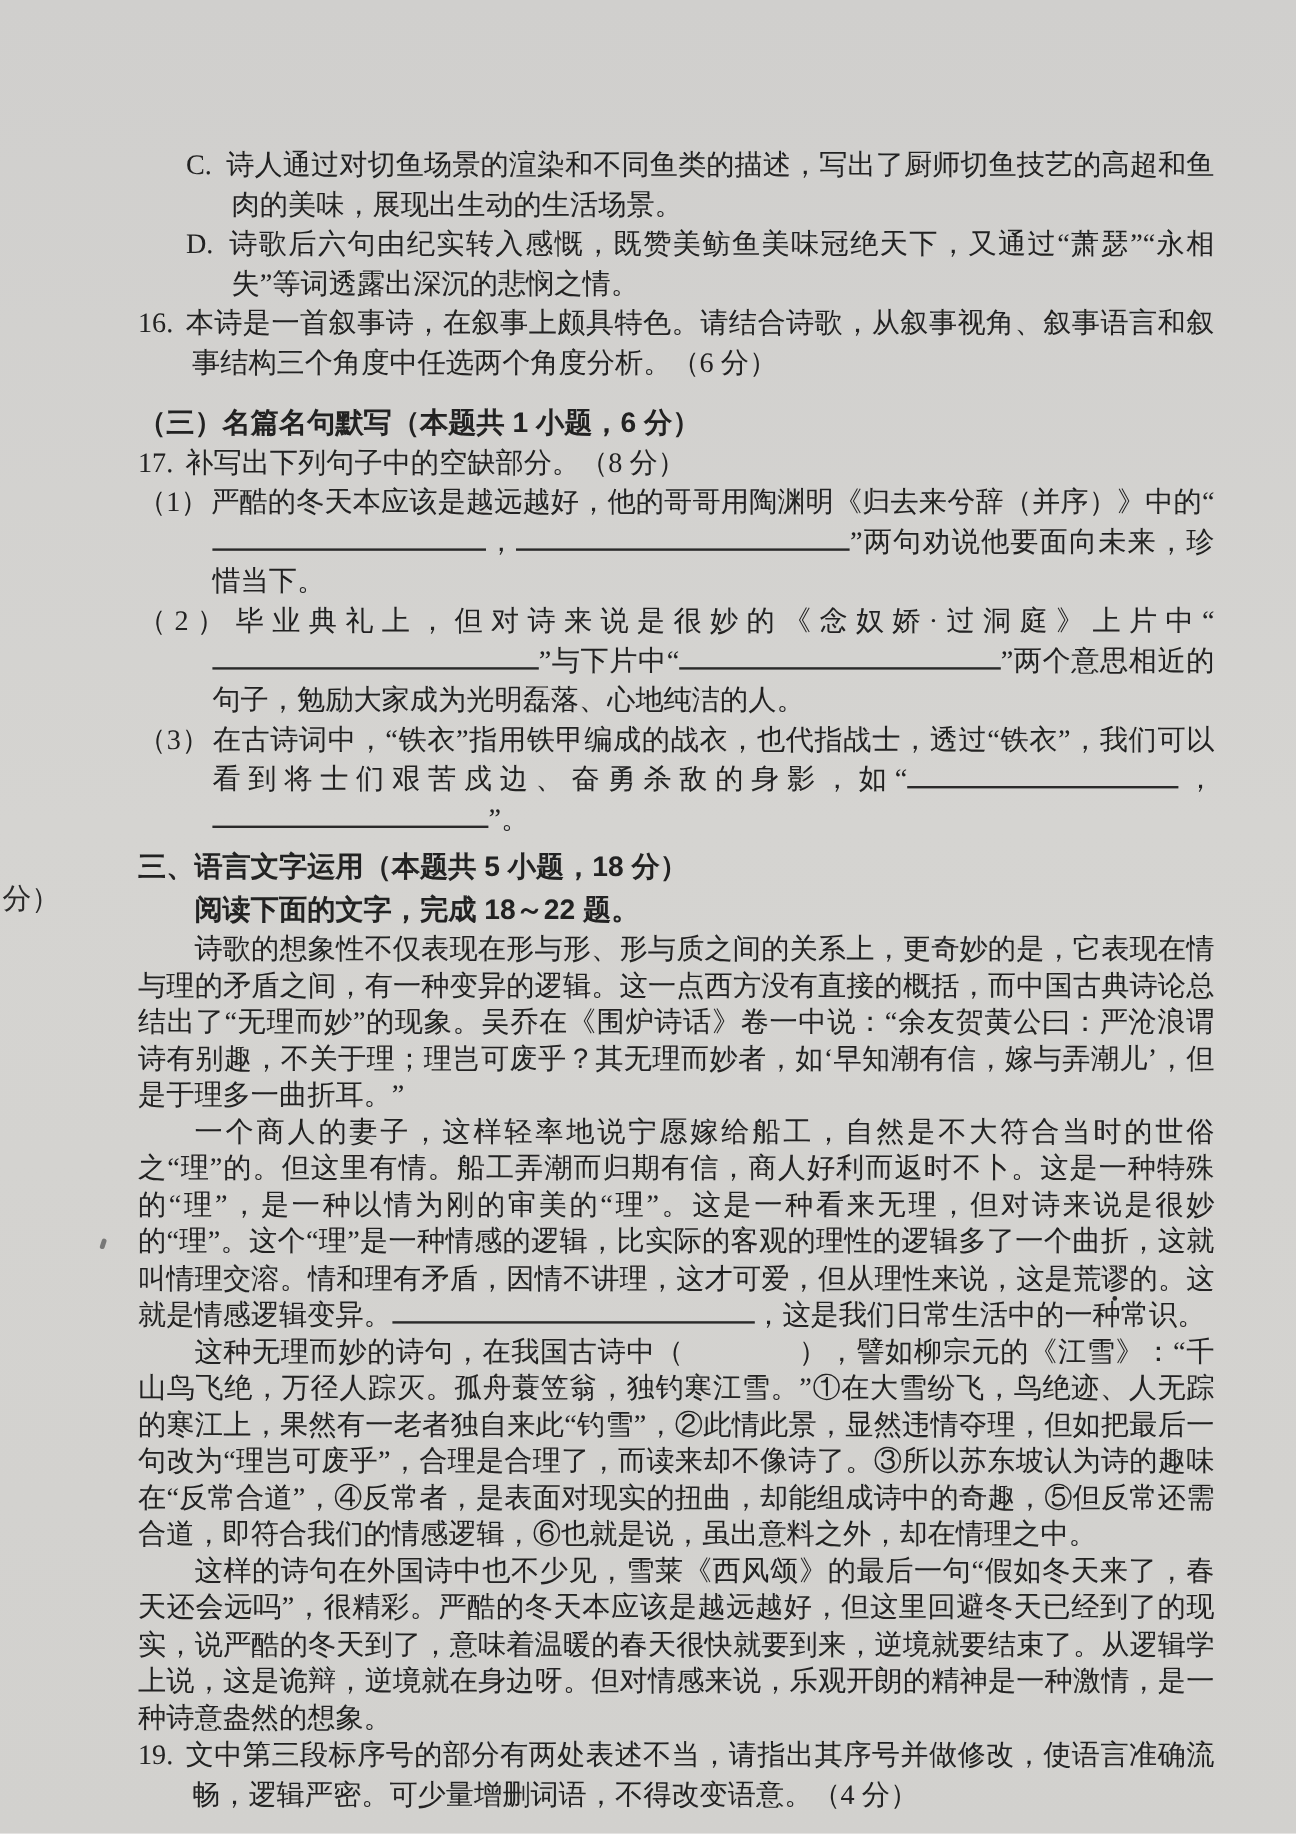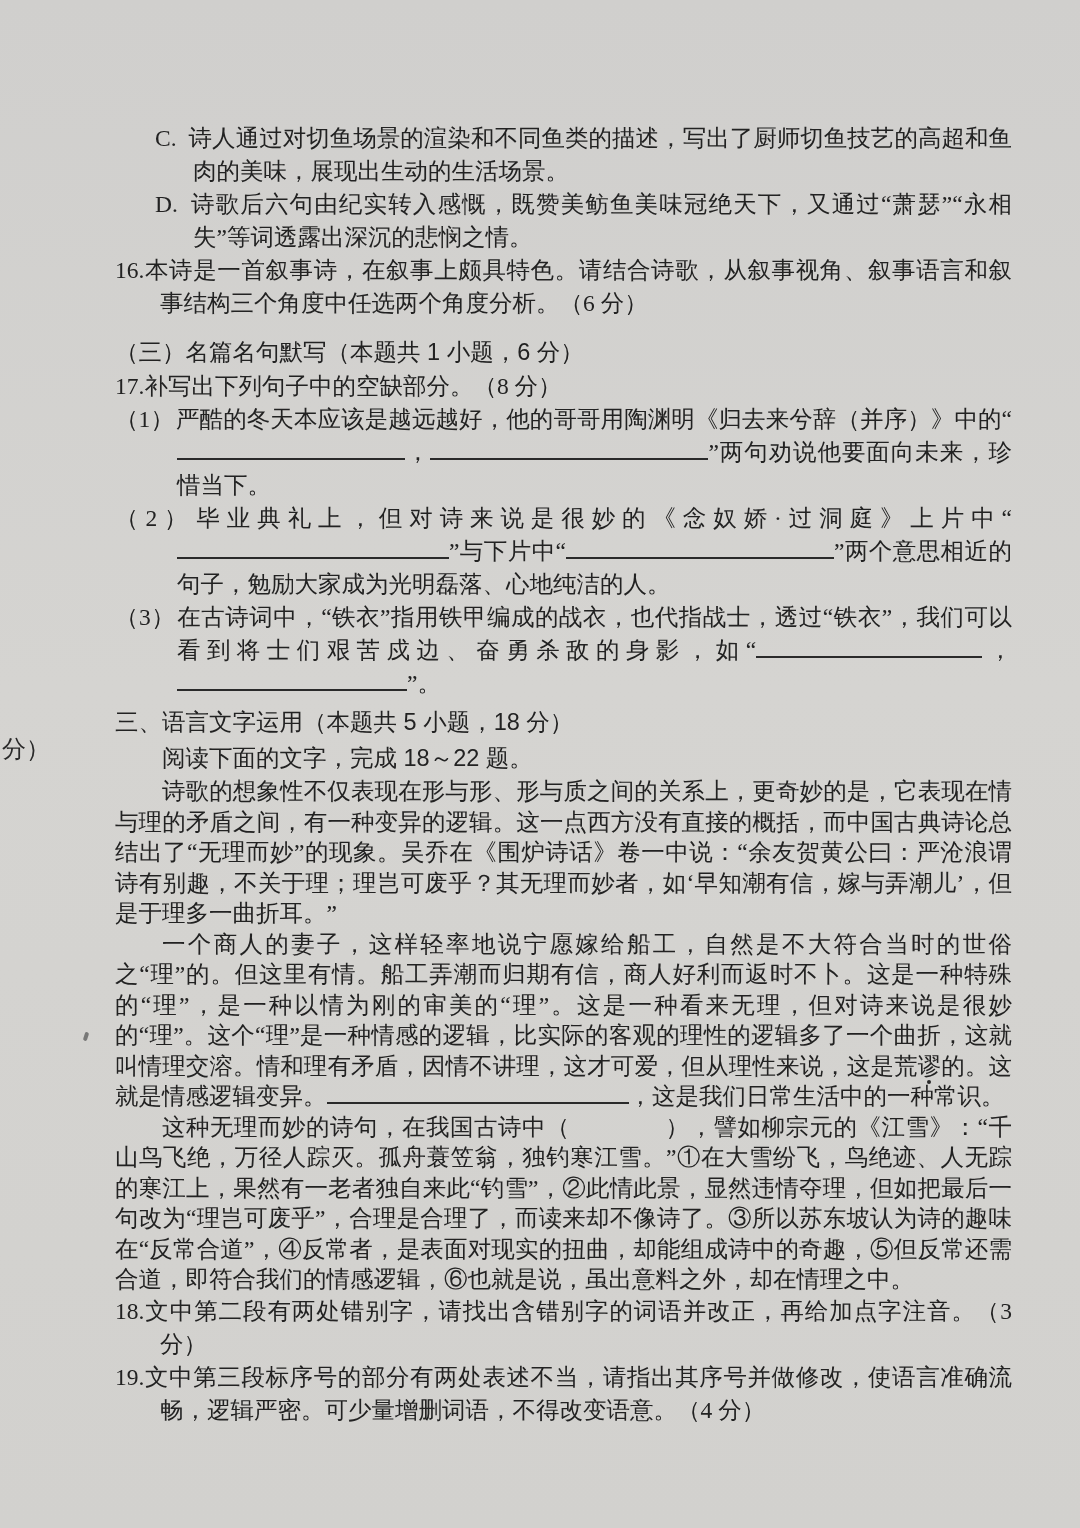--- a/index.html
+++ b/index.html
@@ -8,24 +8,24 @@
     background:linear-gradient(180deg,#d0cfcd 0%,#d5d4d1 45%,#d2d1ce 100%);
     font-family:"Liberation Serif","DejaVu Serif",serif;
     color:#222;
   }
   .sheet{position:absolute;left:115px;top:122px;width:897px;}
   .block{font-size:23.5px;line-height:33px;text-align:justify;text-justify:inter-ideograph;}
   .lbl{display:inline;}
   .opt{padding-left:78px;text-indent:-38px;}
   .opt .lbl{margin-right:12px;}
   .qnum{padding-left:45px;text-indent:-45px;}
-  .qnum .lbl{}
+  .qnum .lbl{margin-right:10px;}
   .item{padding-left:62px;text-indent:-62px;}
   .item .lbl{margin-right:2px;}
-  .hdr{font-family:"Liberation Sans","DejaVu Sans",sans-serif;font-weight:400;line-height:36px;}
+  .hdr{font-family:"Liberation Sans","DejaVu Sans",sans-serif;font-weight:700;line-height:36px;}
   .mt{margin-top:14px;}
   .mts{margin-top:4px;}
   .sub{padding-left:47px;}
   .para{text-indent:47px;line-height:30.5px;}
   .blank{display:inline-block;height:0.85em;border-bottom:2px solid #2a2a2a;}
   .gap{display:inline-block;height:1px;}
   .dotchar{position:relative;}
   .dotchar::after{
     content:"";position:absolute;left:50%;transform:translateX(-50%);
     bottom:-5px;width:4px;height:4px;background:#2a2a2a;border-radius:50%;
@@ -48,18 +48,18 @@
         <div class="block hdr mt"><span>（三）名篇名句默写（本题共 1 小题，6 分）</span></div>
         <div class="block qnum"><span class="lbl">17.</span><span>补写出下列句子中的空缺部分。（8 分）</span></div>
         <div class="block item"><span class="lbl">（1）</span><span>严酷的冬天本应该是越远越好，他的哥哥用陶渊明《归去来兮辞（并序）》中的“</span><span class="blank" style="width: 228px;"></span><span>，</span><span class="blank" style="width: 278px;"></span><span>”两句劝说他要面向未来，珍惜当下。</span></div>
         <div class="block item"><span class="lbl">（2）</span><span>毕业典礼上，但对诗来说是很妙的《念奴娇·过洞庭》上片中“</span><span class="blank" style="width: 272px;"></span><span>”与下片中“</span><span class="blank" style="width: 268px;"></span><span>”两个意思相近的句子，勉励大家成为光明磊落、心地纯洁的人。</span></div>
         <div class="block item"><span class="lbl">（3）</span><span>在古诗词中，“铁衣”指用铁甲编成的战衣，也代指战士，透过“铁衣”，我们可以看到将士们艰苦戍边、奋勇杀敌的身影，如“</span><span class="blank" style="width: 226px;"></span><span>，</span><span class="blank" style="width: 230px;"></span><span>”。</span></div>
         <div class="block hdr mts"><span>三、语言文字运用（本题共 5 小题，18 分）</span></div>
         <div class="block hdr sub"><span>阅读下面的文字，完成 18～22 题。</span></div>
         <div class="block para"><span>诗歌的想象性不仅表现在形与形、形与质之间的关系上，更奇妙的是，它表现在情与理的矛盾之间，有一种变异的逻辑。这一点西方没有直接的概括，而中国古典诗论总结出了“无理而妙”的现象。吴乔在《围炉诗话》卷一中说：“余友贺黄公曰：严沧浪谓诗有别趣，不关于理；理岂可废乎？其无理而妙者，如‘早知潮有信，嫁与弄潮儿’，但是于理多一曲折耳。”</span></div>
         <div class="block para"><span>一个商人的妻子，这样轻率地说宁愿嫁给船工，自然是不大符合当时的世俗之“理”的。但这里有情。船工弄潮而归期有信，商人好利而返时不卜。这是一种特殊的“理”，是一种以情为刚的审美的“理”。这是一种看来无理，但对诗来说是很妙的“理”。这个“理”是一种情感的逻辑，比实际的客观的理性的逻辑多了一个曲折，这就叫情理交溶。情和理有矛盾，因情不讲理，这才可爱，但从理性来说，这是荒</span><span class="dotchar">谬</span><span>的。这就是情感逻辑变异。</span><span class="blank" style="width: 302px;"></span><span>，这是我们日常生活中的一种常识。</span></div>
         <div class="block para"><span>这种无理而妙的诗句，在我国古诗中（</span><span class="gap" style="width: 95px;"></span><span>），譬如柳宗元的《江雪》：“千山鸟飞绝，万径人踪灭。孤舟蓑笠翁，独钓寒江雪。”①在大雪纷飞，鸟绝迹、人无踪的寒江上，果然有一老者独自来此“钓雪”，②此情此景，显然违情夺理，但如把最后一句改为“理岂可废乎”，合理是合理了，而读来却不像诗了。③所以苏东坡认为诗的趣味在“反常合道”，④反常者，是表面对现实的扭曲，却能组成诗中的奇趣，⑤但反常还需合道，即符合我们的情感逻辑，⑥也就是说，虽出意料之外，却在情理之中。</span></div>
-        <div class="block qnum"><span class="lbl">18.</span><span>文中第二段有两处错别字，请找出含错别字的词语并改正，再给加点字注音。（3 分）</span></div>
+        <div class="block para"><span>这样的诗句在外国诗中也不少见，雪莱《西风颂》的最后一句“假如冬天来了，春天还会远吗”，很精彩。严酷的冬天本应该是越远越好，但这里回避冬天已经到了的现实，说严酷的冬天到了，意味着温暖的春天很快就要到来，逆境就要结束了。从逻辑学上说，这是诡辩，逆境就在身边呀。但对情感来说，乐观开朗的精神是一种激情，是一种诗意盎然的想象。</span></div>
         <div class="block qnum"><span class="lbl">19.</span><span>文中第三段标序号的部分有两处表述不当，请指出其序号并做修改，使语言准确流畅，逻辑严密。可少量增删词语，不得改变语意。（4 分）</span></div>
       </div>
 
   </main>
 </div>
 
 </body></html>

